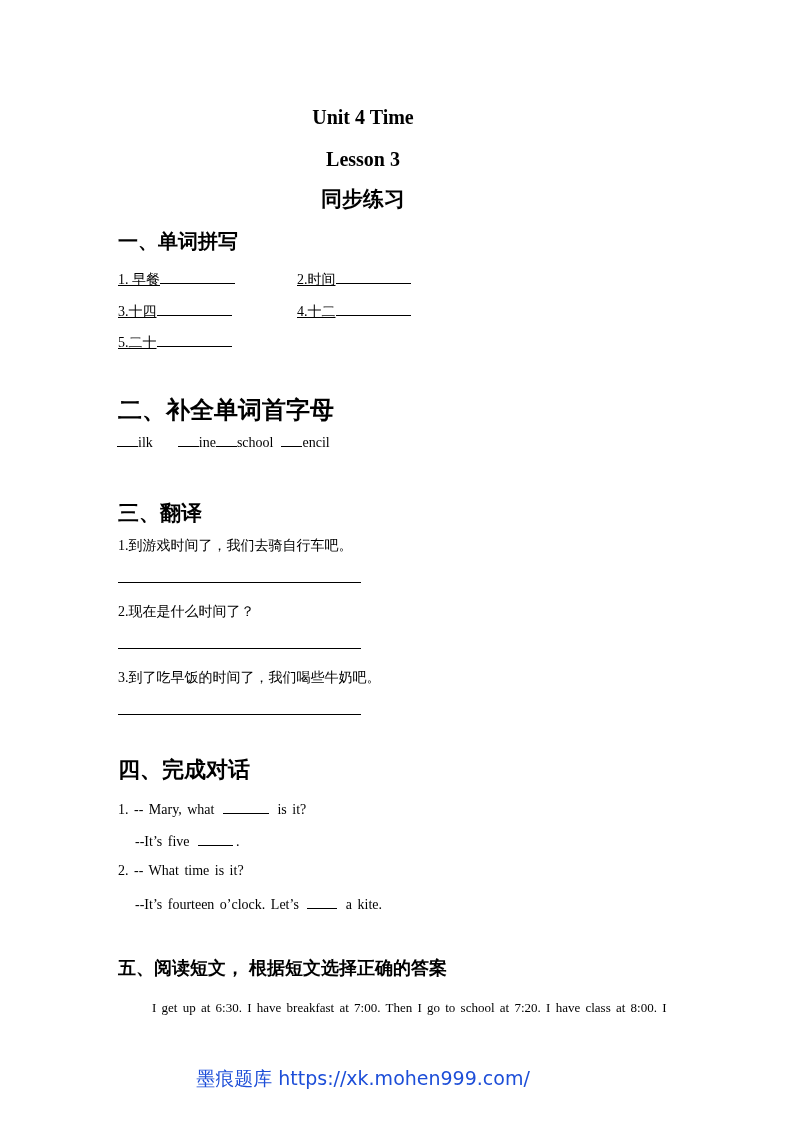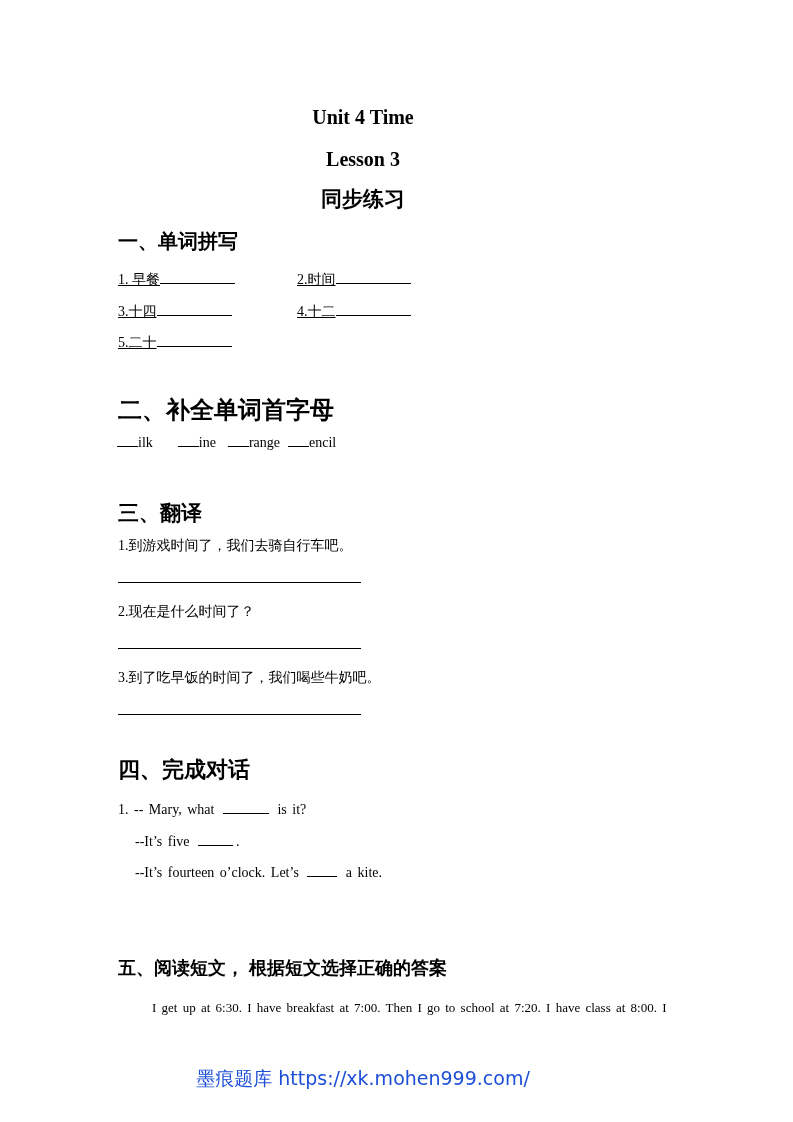--- a/index.html
+++ b/index.html
@@ -31,21 +31,21 @@
     display:grid;grid-template-columns:179px auto;grid-auto-rows:31.7px;
     font-size:14px;
     text-decoration:underline;
   }
   .w-item{white-space:nowrap;}
   .w-line{display:inline-block;width:75px;height:14px;border-bottom:1.4px solid #000;}
 
   
   #s2-row{top:433px;left:117px;font-size:14px;white-space:nowrap;}
   .fl-item:nth-child(1){margin-right:25px;}
-  .fl-item:nth-child(2){margin-right:12px;}
+  .fl-item:nth-child(2){}
   .fl-item:nth-child(3){margin-right:8px;}
   .fl-blank{display:inline-block;width:21px;height:13px;border-bottom:1.4px solid #000;}
 
   
   #s3-list{top:536px;left:118px;font-size:14px;}
   .trans-text{margin:0;line-height:20px;white-space:nowrap;}
   .trans-line{width:243px;height:26px;border-bottom:1.6px solid #000;margin-bottom:19px;}
 
   
   #s4-list{top:800px;left:118px;font-size:14px;word-spacing:2px;}
@@ -69,35 +69,36 @@
 <h2 class="abs sec-h" id="s1-h">一、单词拼写</h2>
 <div class="abs" id="s1-grid">
     <div class="w-item"><span>1. 早餐</span><span class="w-line"></span></div>
     <div class="w-item"><span>2.时间</span><span class="w-line"></span></div>
     <div class="w-item"><span>3.十四</span><span class="w-line"></span></div>
     <div class="w-item"><span>4.十二</span><span class="w-line"></span></div>
     <div class="w-item"><span>5.二十</span><span class="w-line"></span></div>
   </div>
 
 <h2 class="abs sec-h" id="s2-h">二、补全单词首字母</h2>
-<div class="abs" id="s2-row"><span class="fl-item"><span class="fl-blank"></span><span>ilk</span></span><span class="fl-item"><span class="fl-blank"></span><span>ine</span></span><span class="fl-item"><span class="fl-blank"></span><span>range</span></span><span class="fl-item"><span class="fl-blank"></span><span>encil</span></span></div>
+<div class="abs" id="s2-row"><span class="fl-item"><span class="fl-blank"></span><span>ilk</span></span><span class="fl-item"><span class="fl-blank"></span><span>ine</span></span><span class="fl-item"><span class="fl-blank"></span><span>school</span></span><span class="fl-item"><span class="fl-blank"></span><span>encil</span></span></div>
 
 <h2 class="abs sec-h" id="s3-h">三、翻译</h2>
 <div class="abs" id="s3-list">
     <p class="trans-text">1.到游戏时间了，我们去骑自行车吧。</p>
     <div class="trans-line"></div>
     <p class="trans-text">2.现在是什么时间了？</p>
     <div class="trans-line"></div>
     <p class="trans-text">3.到了吃早饭的时间了，我们喝些牛奶吧。</p>
     <div class="trans-line"></div>
   </div>
 
 <h2 class="abs sec-h" id="s4-h">四、完成对话</h2>
 <div class="abs" id="s4-list">
     <div class="dlg-line"><span>1. -- Mary, what </span><span class="dlg-blank" style="width: 46px;"></span><span> is it?</span></div>
     <div class="dlg-line indent"><span>--It’s five </span><span class="dlg-blank" style="width: 35px;"></span><span>.</span></div>
+    <div class="dlg-line"><span>2. -- What time is it?</span></div>
     <div class="dlg-line indent"><span>--It’s fourteen o’clock. Let’s </span><span class="dlg-blank" style="width: 30px;"></span><span> a kite.</span></div>
   </div>
 
 <h2 class="abs sec-h" id="s5-h">五、阅读短文， 根据短文选择正确的答案</h2>
 <p class="abs" id="passage">I get up at 6:30. I have breakfast at 7:00. Then I go to school at 7:20. I have class at 8:00. I</p>
 
 <div class="abs center" id="footer">墨痕题库 https://xk.mohen999.com/</div>
 
 </body></html>

